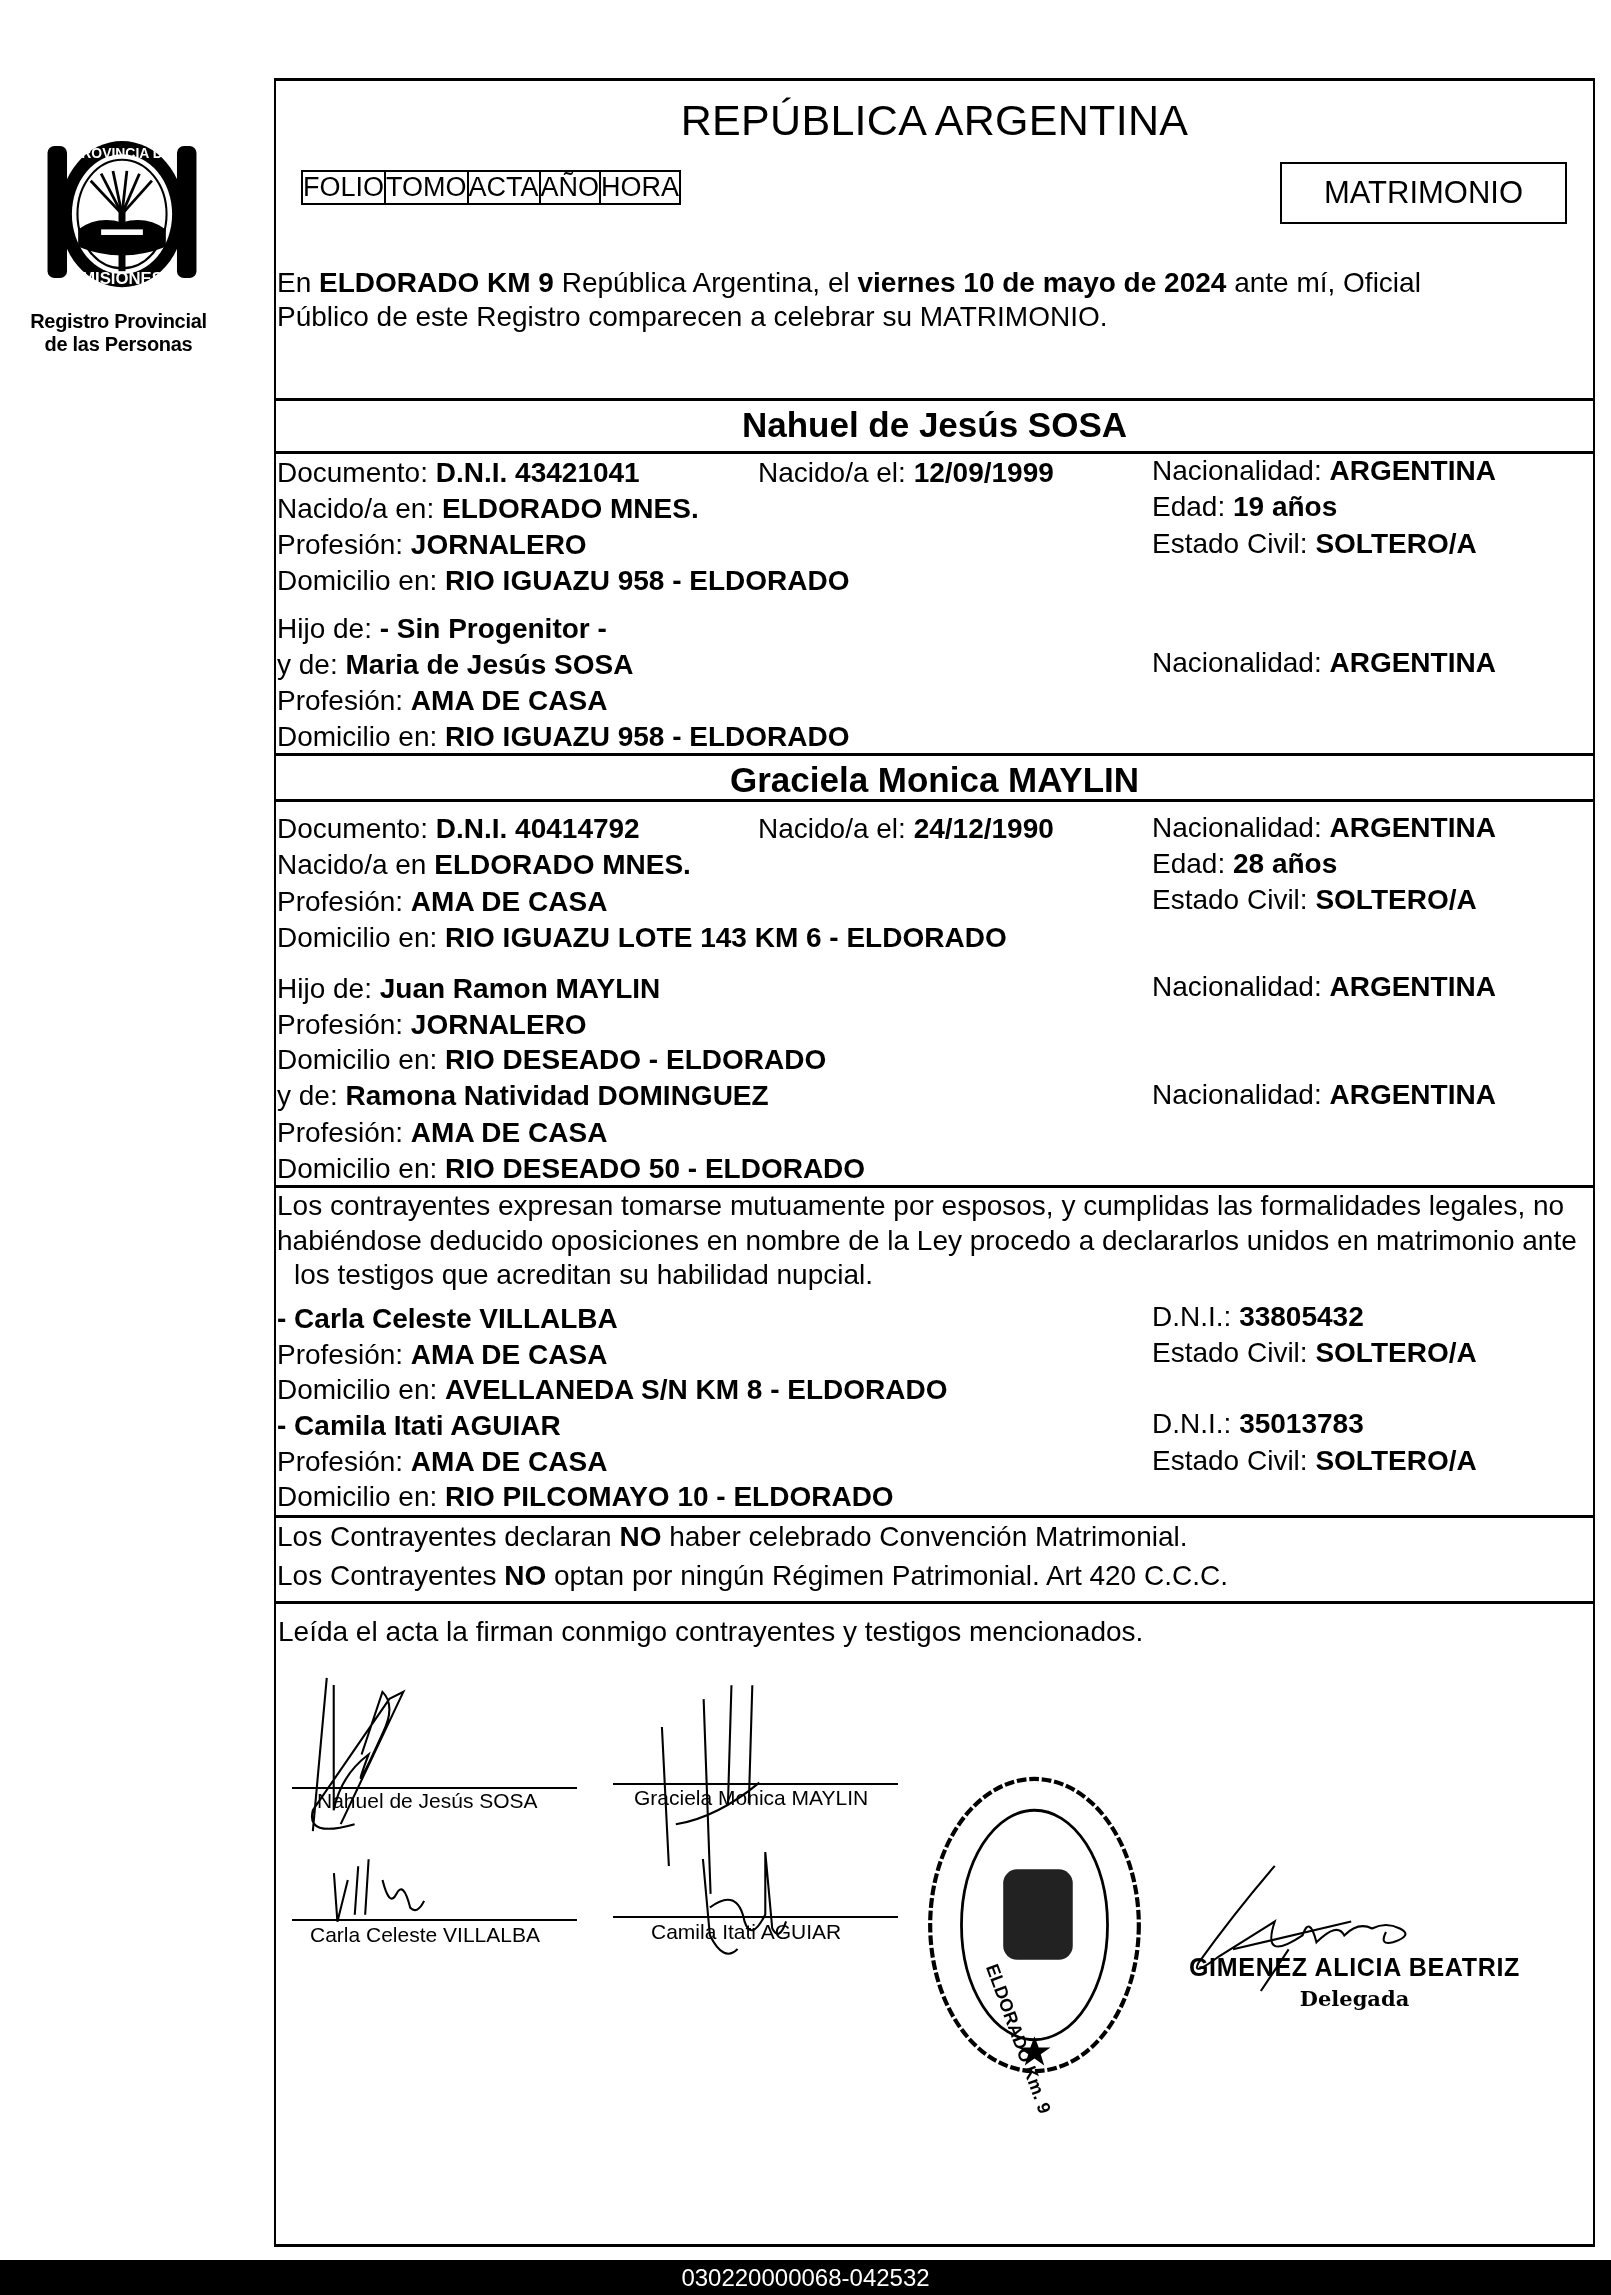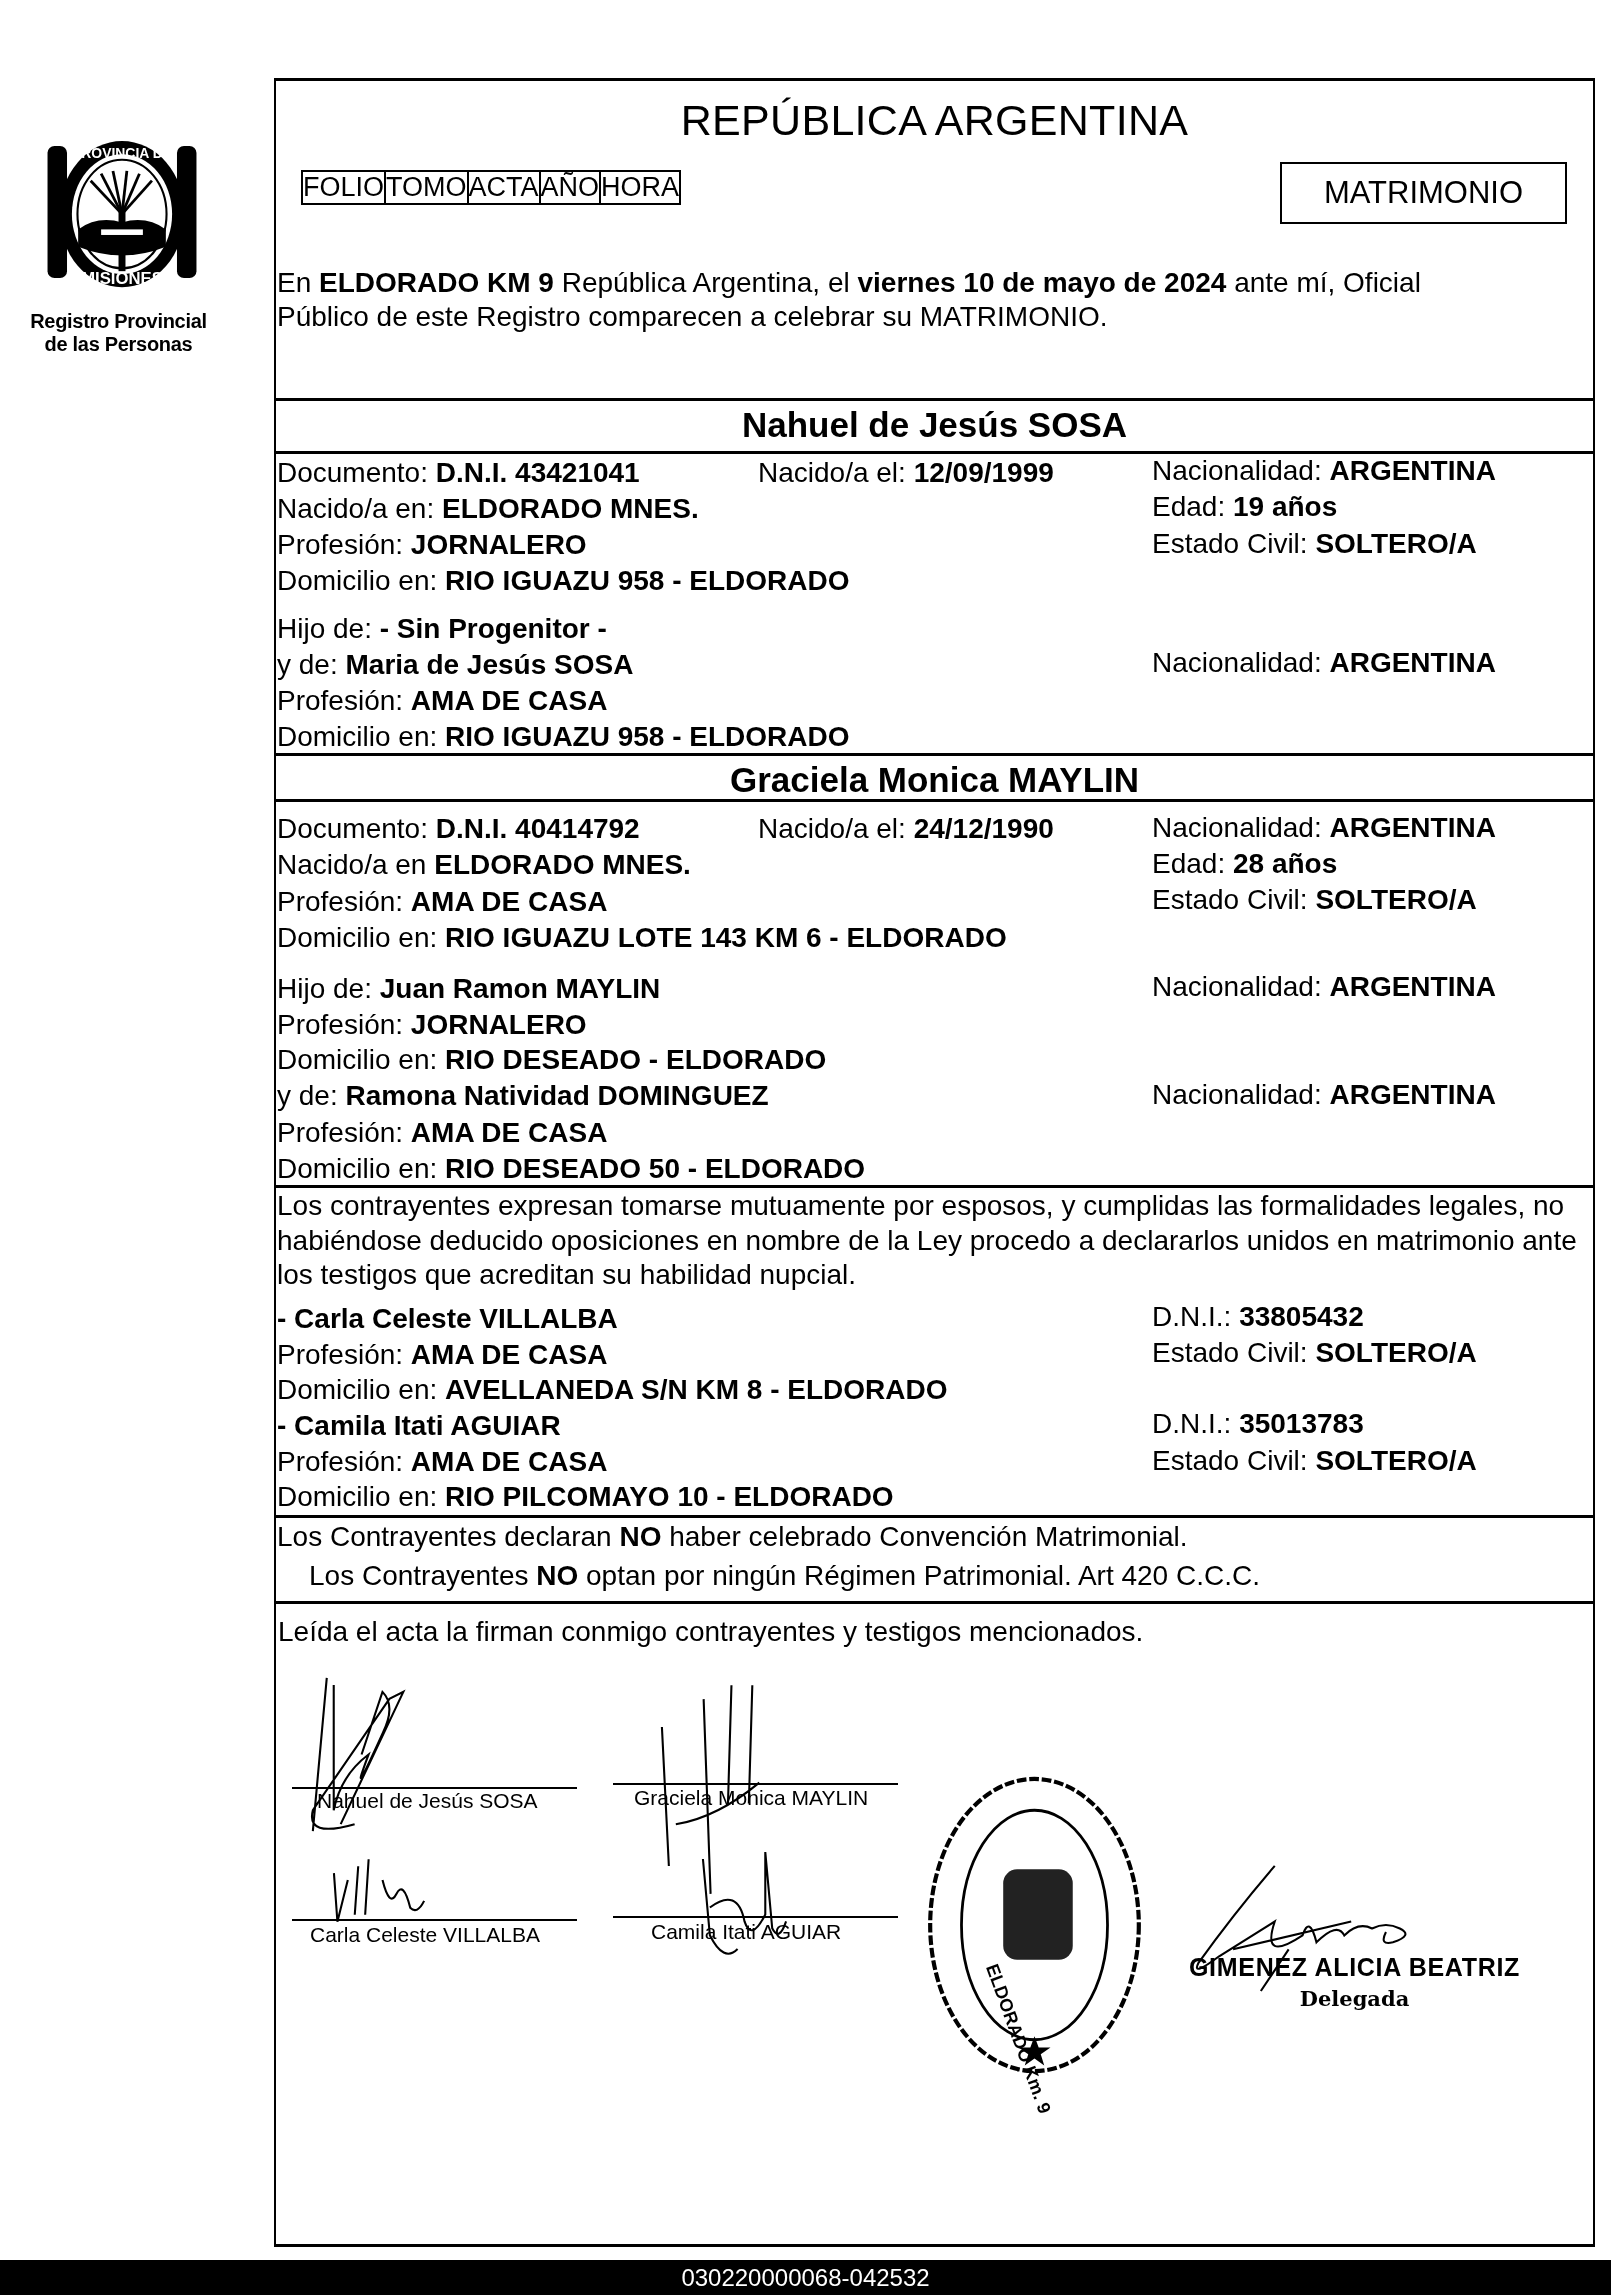--- a/index.html
+++ b/index.html
@@ -147,37 +147,37 @@
 <div class="abs line col1" style="top:1007px;"><span>Profesión: </span><span class="b">JORNALERO</span></div>
 <div class="abs line col1" style="top:1042px;"><span>Domicilio en: </span><span class="b">RIO DESEADO - ELDORADO</span></div>
 <div class="abs line col1" style="top:1078px;"><span>y de: </span><span class="b">Ramona Natividad DOMINGUEZ</span></div>
 <div class="abs line col3" style="top:1077px;"><span>Nacionalidad: </span><span class="b">ARGENTINA</span></div>
 <div class="abs line col1" style="top:1115px;"><span>Profesión: </span><span class="b">AMA DE CASA</span></div>
 <div class="abs line col1" style="top:1151px;"><span>Domicilio en: </span><span class="b">RIO DESEADO 50 - ELDORADO</span></div>
 
 <div class="hr" style="top:1185px;"></div>
 <div class="abs line col1" style="top:1188px;">Los contrayentes expresan tomarse mutuamente por esposos, y cumplidas las formalidades legales, no</div>
 <div class="abs line col1" style="top:1223px;">habiéndose deducido oposiciones en nombre de la Ley procedo a declararlos unidos en matrimonio ante</div>
-<div class="abs line col1" style="top:1257px;">los testigos que acreditan su habilidad nupcial.</div>
+<div class="abs line col1" style="top:1257px;padding-left:17px;">los testigos que acreditan su habilidad nupcial.</div>
 
 <div class="abs line col1" style="top:1301px;"><span class="b">- Carla Celeste VILLALBA</span></div>
 <div class="abs line col3" style="top:1299px;"><span>D.N.I.: </span><span class="b">33805432</span></div>
 <div class="abs line col1" style="top:1337px;"><span>Profesión: </span><span class="b">AMA DE CASA</span></div>
 <div class="abs line col3" style="top:1335px;"><span>Estado Civil: </span><span class="b">SOLTERO/A</span></div>
 <div class="abs line col1" style="top:1372px;"><span>Domicilio en: </span><span class="b">AVELLANEDA S/N KM 8 - ELDORADO</span></div>
 
 <div class="abs line col1" style="top:1408px;"><span class="b">- Camila Itati AGUIAR</span></div>
 <div class="abs line col3" style="top:1406px;"><span>D.N.I.: </span><span class="b">35013783</span></div>
 <div class="abs line col1" style="top:1444px;"><span>Profesión: </span><span class="b">AMA DE CASA</span></div>
 <div class="abs line col3" style="top:1443px;"><span>Estado Civil: </span><span class="b">SOLTERO/A</span></div>
 <div class="abs line col1" style="top:1479px;"><span>Domicilio en: </span><span class="b">RIO PILCOMAYO 10 - ELDORADO</span></div>
 
 <div class="hr" style="top:1515px;"></div>
 <div class="abs line col1" style="top:1519px;"><span>Los Contrayentes declaran </span><span class="b">NO</span><span> haber celebrado Convención Matrimonial.</span></div>
-<div class="abs line col1" style="top:1558px;padding-left:32px;"><span>Los Contrayentes </span><span class="b">NO</span><span> optan por ningún Régimen Patrimonial. Art 420 C.C.C.</span></div>
+<div class="abs line col1" style="top:1558px;"><span>Los Contrayentes </span><span class="b">NO</span><span> optan por ningún Régimen Patrimonial. Art 420 C.C.C.</span></div>
 <div class="hr" style="top:1601px;"></div>
 
 <div class="abs line col1" style="top:1614px; left:278px;">Leída el acta la firman conmigo contrayentes y testigos mencionados.</div>
 
 <svg class="sig" style="left:285px; top:1671px;" width="181" height="181" viewBox="0 0 260 260">
   <path d="M60 10 L40 230 M70 20 L70 200 Q80 150 120 120 Q90 200 140 90 Q160 50 140 30 L110 120 M100 220 Q30 240 40 200 L150 40 L170 30 L80 220" fill="none" stroke="#000" stroke-width="3"></path>
 </svg>
 <div class="sig-line" style="left:292px; top:1787px; width:285px;"></div>
 <div class="sig-name" style="left:317px; top:1789px;">Nahuel de Jesús SOSA</div>
 

